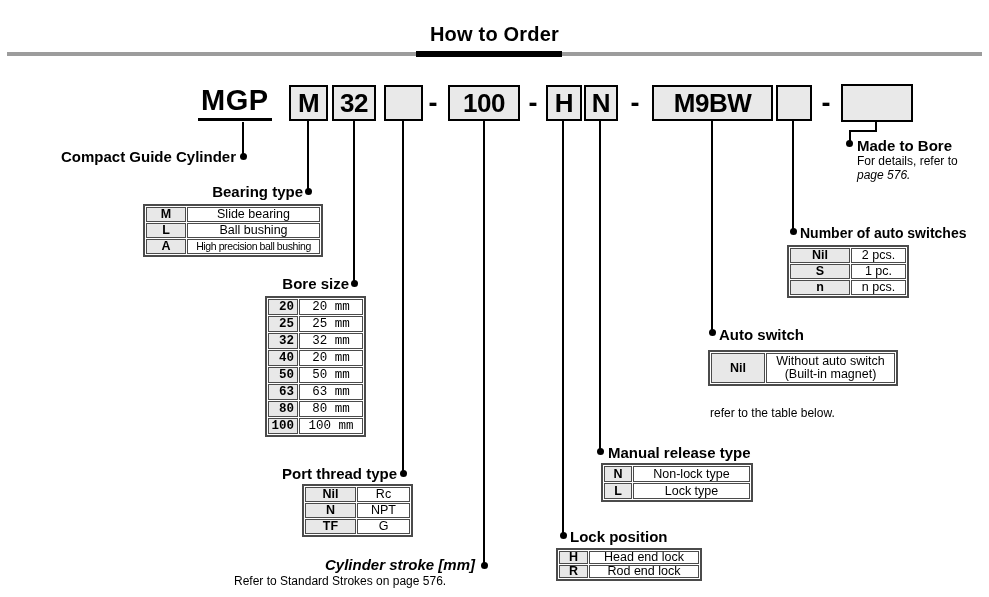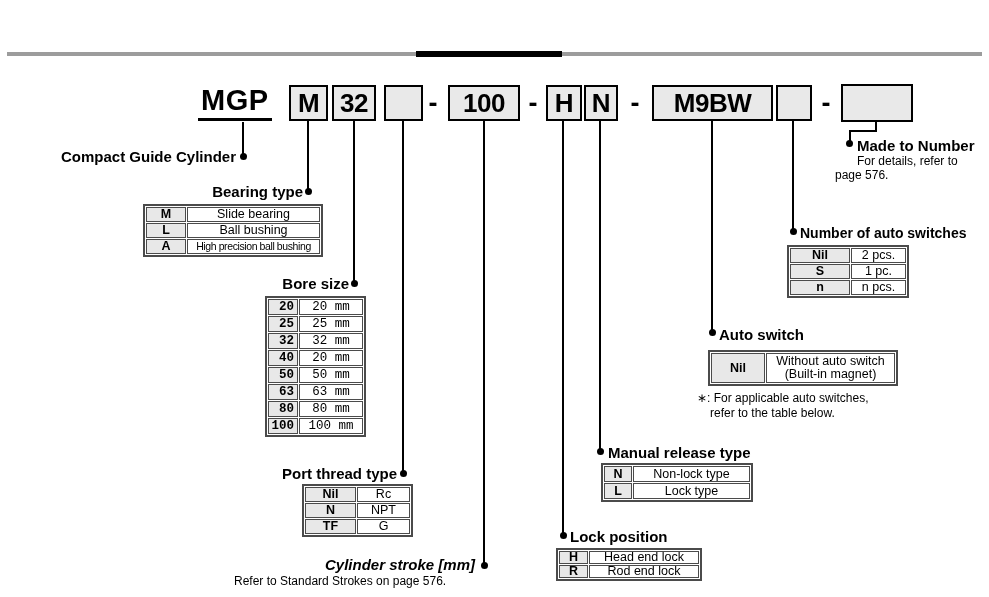--- a/index.html
+++ b/index.html
@@ -62,20 +62,21 @@
   .t-lock   .trow{ height:13px; }
   .t-autosw .tcode{ width:54px; } .t-autosw .tval{ width:129px; }
   .t-autosw .trow{ height:30px; }
   .t-qty    .tcode{ width:60px; } .t-qty .tval{ width:55px; }
 </style>
 </head>
 <body>
 
 <div id="stage">
 
+  <div class="title">How to Order</div>
   <div class="rule-gray"></div>
   <div class="rule-black"></div>
 
   <div class="series-text">MGP</div>
   <div class="pbox" style="left:289px;width:39px;">M</div>
   <div class="pbox" style="left:332px;width:44px;">32</div>
   <div class="pbox" style="left:384px;width:39px;"></div>
   <div class="pdash" style="left:423px;">-</div>
   <div class="pbox" style="left:448px;width:72px;">100</div>
   <div class="pdash" style="left:523px;">-</div>
@@ -246,21 +247,20 @@
 
   <div class="slabel" style="left:719px;top:326px;">Auto switch</div>
   <div class="otable t-autosw" style="left:708px;top:350px;">
       <div class="trow">
         <div class="tcode">Nil</div>
         <div class="tval">
           <div>Without auto switch<br>(Built-in magnet)</div>
         </div>
       </div>
     </div>
-  <div class="snote" style="left:697px;top:391px;">∗: For applicable auto switches,</div>
   <div class="snote" style="left:710px;top:406px;">refer to the table below.</div>
 
   <div class="slabel" style="left:800px;top:225px;font-size:14px;">Number of auto switches</div>
   <div class="otable t-qty" style="left:787px;top:245px;">
       <div class="trow">
         <div class="tcode">Nil</div>
         <div class="tval">
           <div>2 pcs.</div>
         </div>
       </div>
@@ -271,17 +271,17 @@
         </div>
       </div>
       <div class="trow">
         <div class="tcode">n</div>
         <div class="tval">
           <div>n pcs.</div>
         </div>
       </div>
     </div>
 
-  <div class="slabel" style="left:857px;top:137px;">Made to Number</div>
+  <div class="slabel" style="left:857px;top:137px;">Made to Bore</div>
   <div class="snote" style="left:857px;top:154px;">For details, refer to</div>
-  <div class="snote" style="left:835px;top:168px;">page 576.</div>
+  <div class="snote" style="left:857px;top:168px;font-style:italic;">page 576.</div>
 
 </div>
 
 </body></html>

